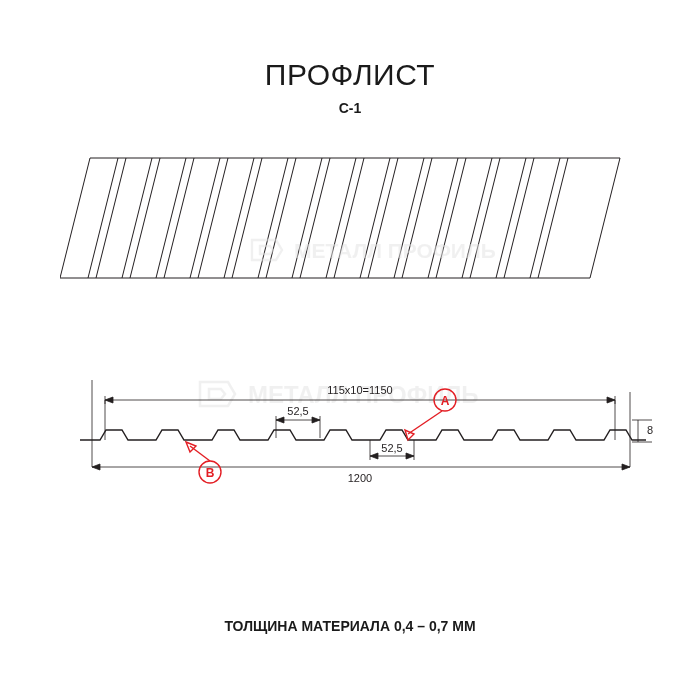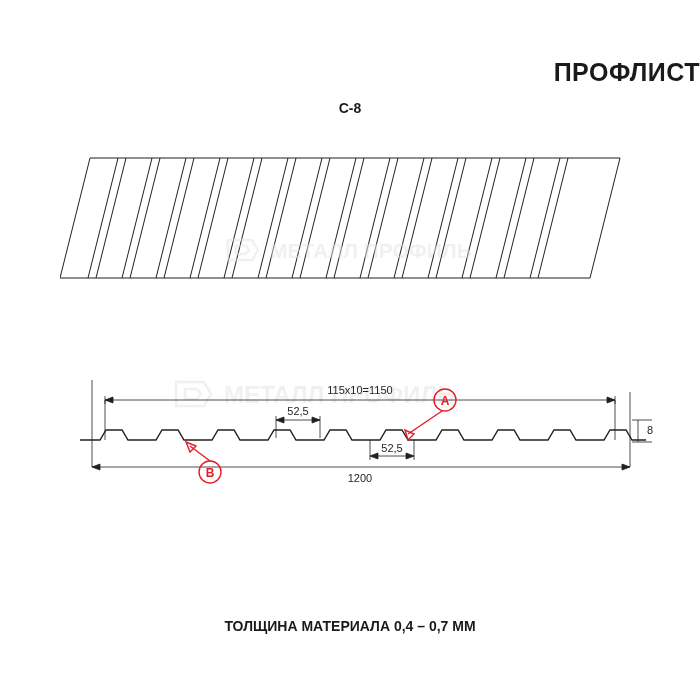--- a/index.html
+++ b/index.html
@@ -18,23 +18,23 @@
   .page {
     position: relative;
     width: 700px;
     height: 700px;
   }
   .title {
     position: absolute;
     top: 58px;
     left: 0;
     width: 700px;
-    text-align: right;
-    font-size: 25px;
-    font-weight: bold;
+    text-align: center;
+    font-size: 30px;
+    font-weight: normal;
     letter-spacing: 0.5px;
     color: #1a1a1a;
   }
   .subtitle {
     position: absolute;
     top: 100px;
     left: 0;
     width: 700px;
     text-align: center;
     font-size: 14px;
@@ -52,20 +52,21 @@
     position: absolute;
     top: 352px;
     left: 60px;
     width: 600px;
     height: 140px;
   }
   .watermark {
     position: absolute;
     pointer-events: none;
     opacity: 0.5;
+    margin-left: 24px;
   }
   .wm1 { top: 228px; left: 222px; }
   .wm2 { top: 368px; left: 170px; }
   .footer {
     position: absolute;
     top: 618px;
     left: 0;
     width: 700px;
     text-align: center;
     font-size: 14px;
@@ -79,21 +80,21 @@
   .redln { stroke: #e31e24; stroke-width: 1.4; fill: none; }
   .redtx { fill: #e31e24; font-size: 12px; font-weight: bold; font-family: "Liberation Sans", sans-serif; }
   .dimtx { fill: #231f20; font-size: 11px; font-family: "Liberation Sans", sans-serif; }
 </style>
 </head>
 <body>
 
 <div class="page">
 
   <div class="title">ПРОФЛИСТ</div>
-  <div class="subtitle">С-8</div>
+  <div class="subtitle">С-1</div>
 
   <div class="iso-wrap">
     <svg width="580" height="160" viewBox="0 0 580 160">
       <g class="ln thin" stroke-linejoin="miter" stroke-linecap="butt">
 
         <path d="M 30 18 L 560 18"></path>
 
         <path d="M 0 138 L 530 138"></path>
 
         <path d="M 30 18 L 0 138"></path>

